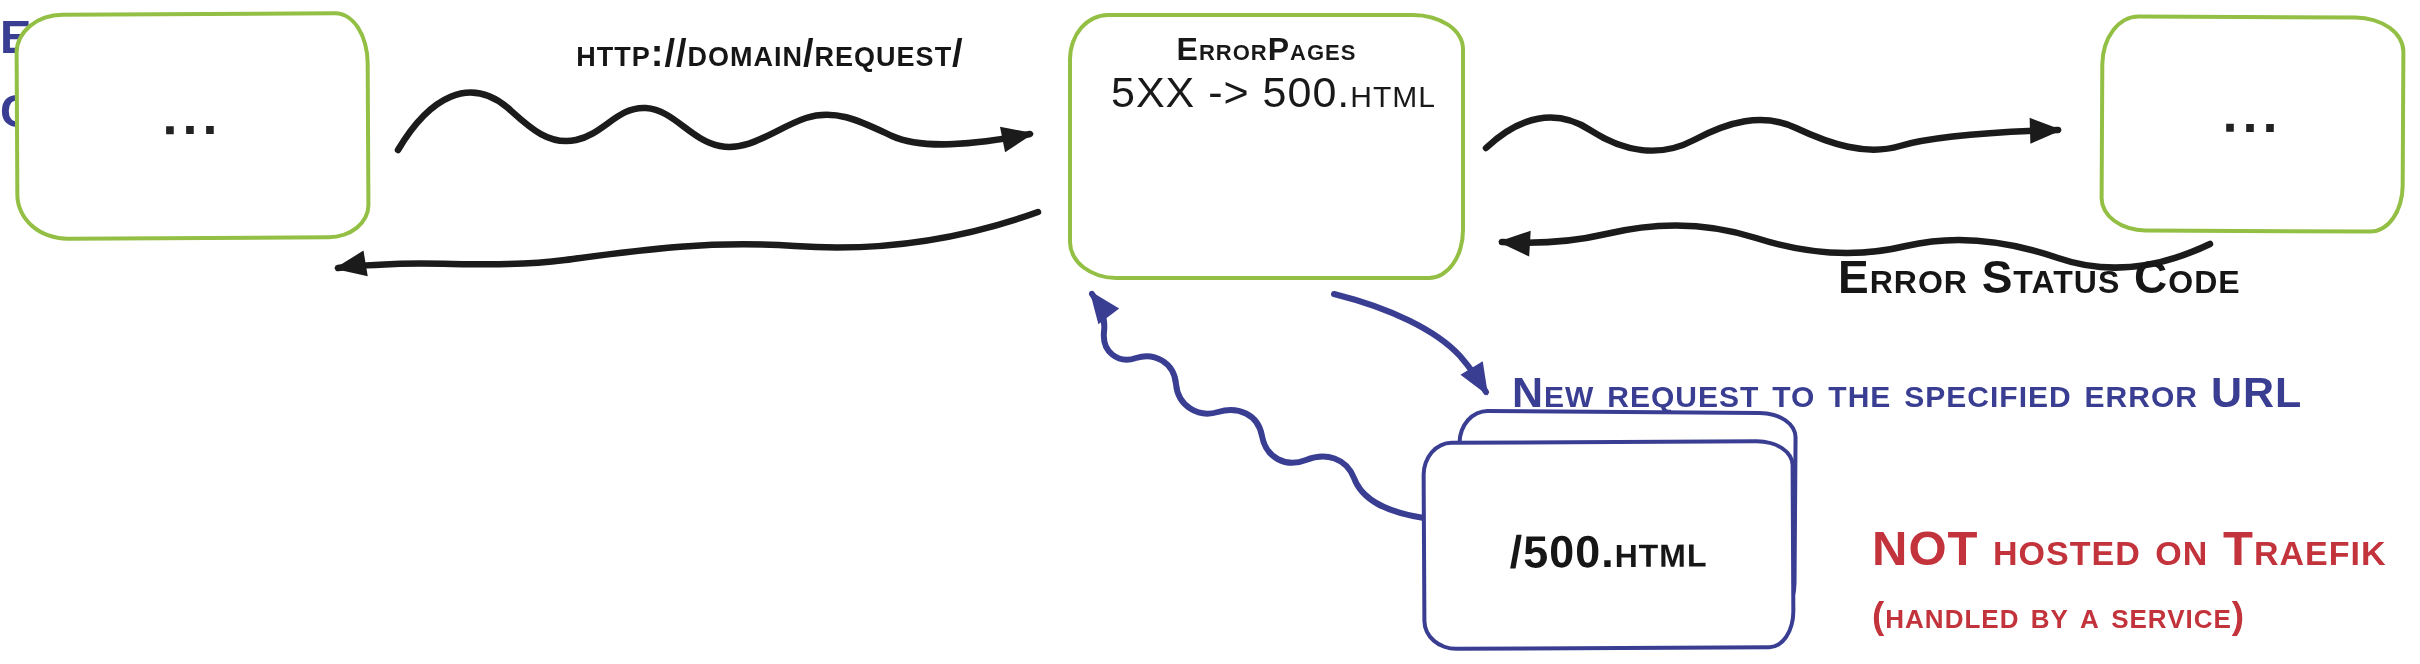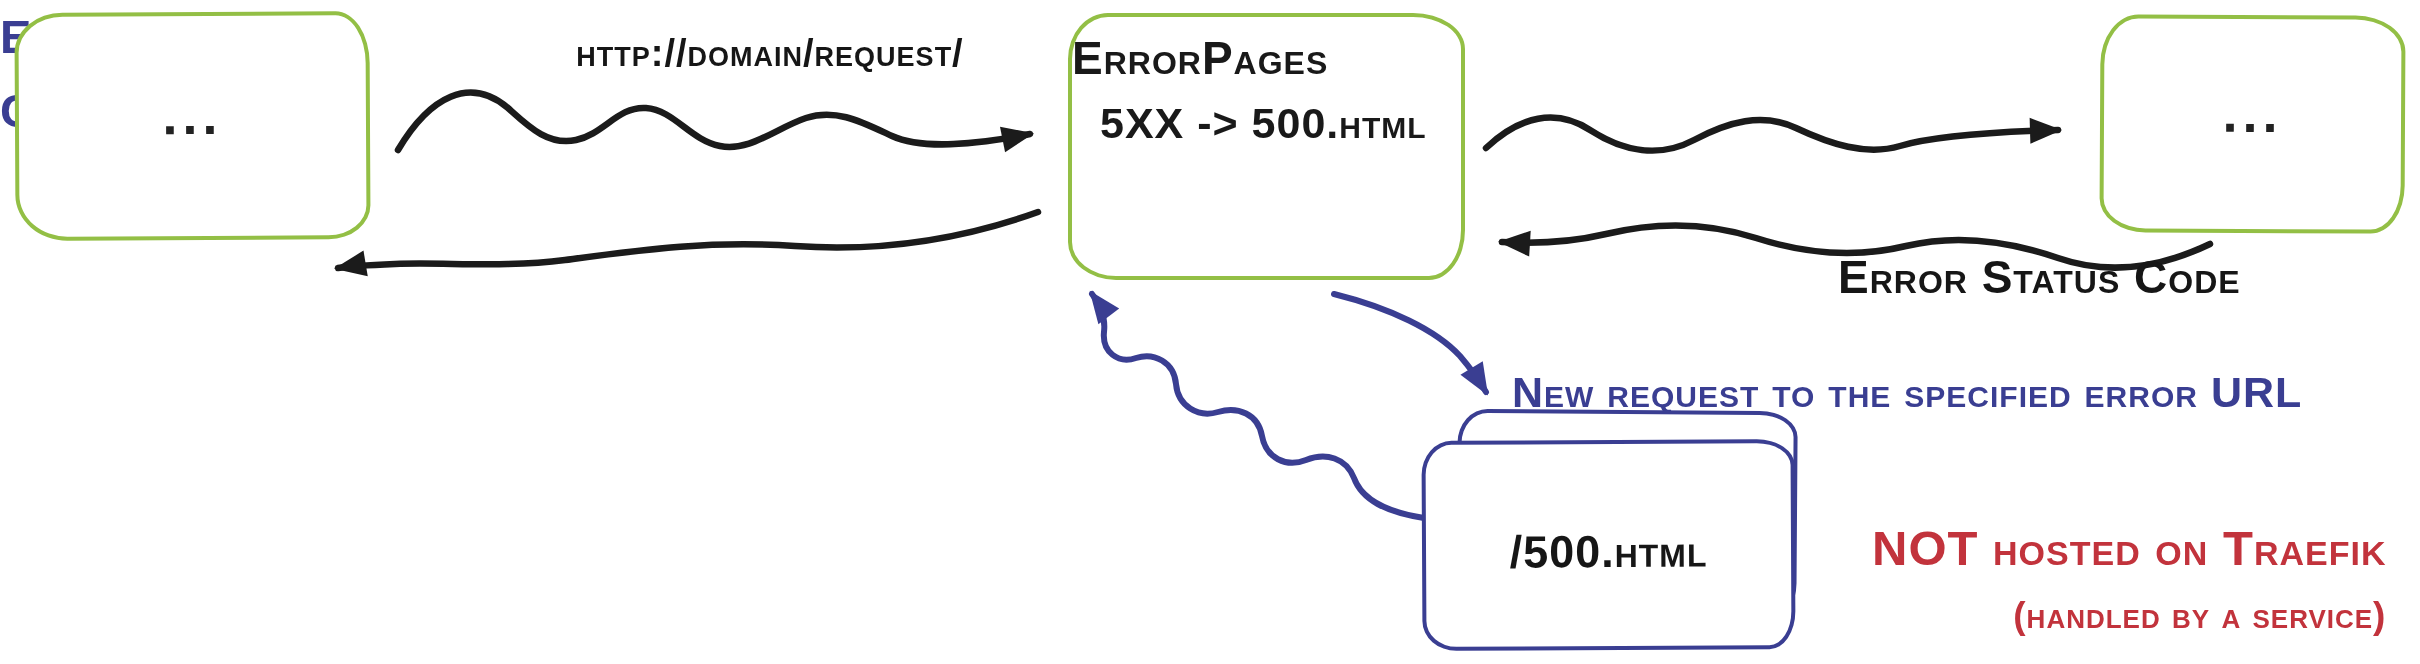--- a/index.html
+++ b/index.html
@@ -49,30 +49,30 @@
   }
   #middle-box {
     left: 1068px; top: 13px; width: 397px; height: 267px;
     border-radius: 40px 52px 36px 48px / 46px 36px 50px 38px;
     flex-direction: column;
     align-items: stretch;
     justify-content: flex-start;
     padding-top: 14px;
   }
   .box-title {
-    font-size: 46px;
+    text-align: center;
+    font-size: 32px;
     font-weight: 700;
     letter-spacing: 1px;
-    margin-bottom: 14px;
   }
   .box-rule {
     font-size: 43px;
-    font-weight: 700;
-    letter-spacing: 1px;
-    padding-left: 28px;
+    font-weight: 400;
+    letter-spacing: 1px;
+    padding-left: 39px;
     margin-bottom: 17px;
     white-space: nowrap;
   }
   .floating-label {
     position: absolute;
     white-space: nowrap;
     font-weight: 600;
     letter-spacing: 1px;
   }
   #request-url-label {
@@ -121,21 +121,20 @@
     letter-spacing: 1px;
     color: #161616;
     padding-top: 14px;
   }
   #not-hosted-label {
     left: 1872px; top: 520px;
     color: #c2333c;
     white-space: nowrap;
     font-weight: 700;
     letter-spacing: 1px;
-    text-align: right;
   }
   #not-hosted-line1 { font-size: 49px; display: block; }
   #not-hosted-line2 { font-size: 37px; display: block; margin-top: 19px; }
   .arrow-path {
     fill: none;
     stroke-linecap: round;
     stroke-linejoin: round;
   }
   .arrow-black { stroke: #1b1b1b; stroke-width: 6.5; }
   .arrow-blue  { stroke: #3a3e92; stroke-width: 6; }

